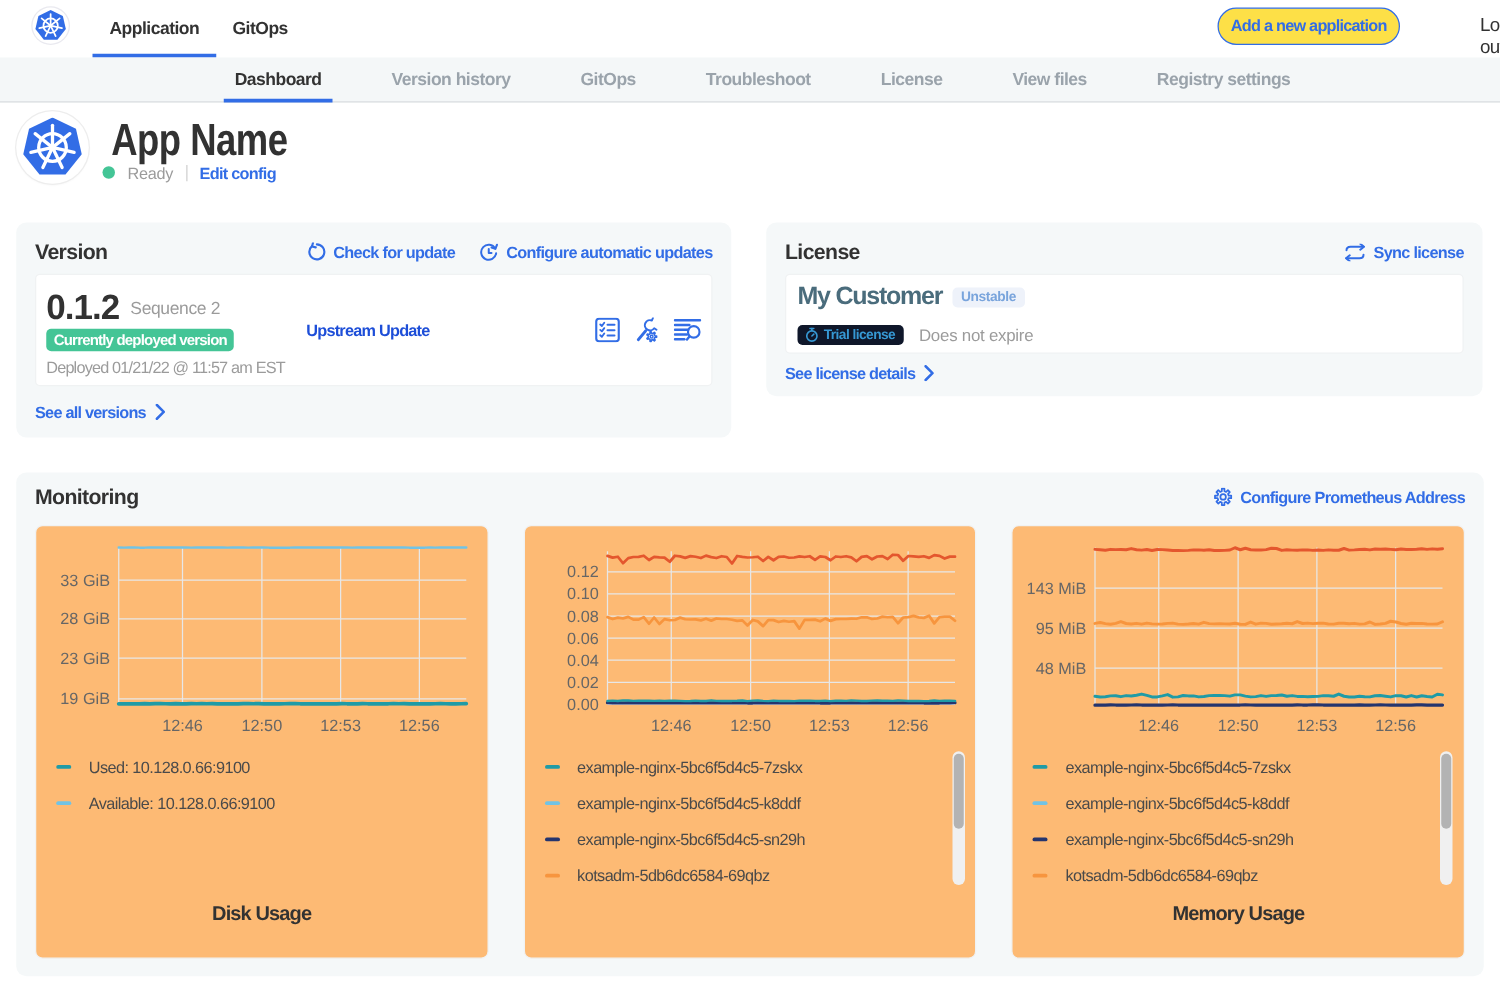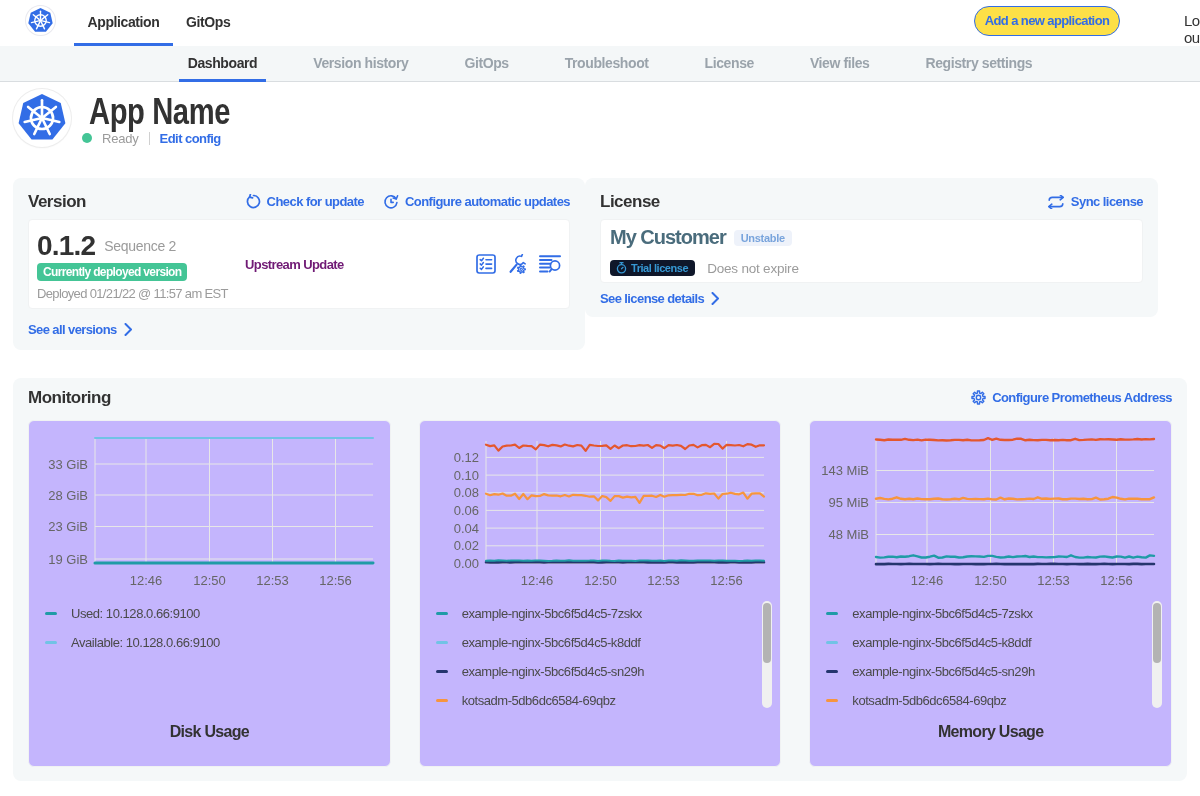--- a/index.html
+++ b/index.html
@@ -24,49 +24,49 @@
 .apphead { position:relative; height:96px; }
 .appicon { position:absolute; left:13px; top:7px; width:58px; height:58px; border-radius:50%; background:#fff; box-shadow:0 0 0 1px #ededed, 0 1px 2px rgba(0,0,0,.06); display:flex; align-items:center; justify-content:center; }
 .apptitle { position:absolute; left:89px; top:9px; font-size:36px; font-weight:700; color:#323232; letter-spacing:-0.5px; transform:scaleX(0.81); transform-origin:left; white-space:nowrap; }
 .appstatus { position:absolute; left:82px; top:47px; height:18px; display:flex; align-items:center; font-size:13px; }
 .dot { width:10px; height:10px; border-radius:50%; background:#44c596; margin-right:10px; }
 .ready { color:#9b9b9b; font-weight:500; letter-spacing:-0.2px; }
 .vbar { width:1px; height:13px; background:#d0d0d0; margin:0 10px; }
 .editcfg { color:#326de6; font-weight:700; font-size:13px; letter-spacing:-0.55px; }
 
 
-.rowcards { display:flex; margin:0 13px; }
+.rowcards { display:flex; margin:0 13px; gap:28px; }
 .card { background:#f5f8f9; border-radius:8px; }
 .cardhead { display:flex; align-items:center; height:17px; }
 .cardtitle { font-size:17px; font-weight:700; color:#323232; letter-spacing:-0.5px; }
 .hlink { display:flex; align-items:center; font-size:13px; font-weight:700; color:#326de6; letter-spacing:-0.55px; }
 .hlink svg { margin-right:6px; }
 .innercard { background:#fff; border-radius:4px; border:1px solid #f0f2f3; }
 .seelink { font-size:13px; font-weight:700; color:#326de6; display:flex; align-items:center; letter-spacing:-0.6px; }
 
 #versioncard { width:572px; height:172px; padding:15px 15px; }
 #versioncard .innercard { margin-top:9px; height:90px; display:flex; align-items:center; padding:0 8px; }
 #licensecard { width:573px; height:139px; padding:15px 15px; }
 #licensecard .innercard { margin-top:9px; height:64px; padding:6px 9px; }
 
 .vnum { font-size:28px; font-weight:700; color:#323232; letter-spacing:-0.8px; }
 .seq { font-size:14px; font-weight:400; color:#9b9b9b; margin-left:9px; letter-spacing:-0.3px; }
 .greenbadge { display:inline-block; background:#44c596; color:#fff; font-size:12px; font-weight:700; border-radius:4px; padding:0 6px; height:18px; line-height:18px; margin-top:2px; letter-spacing:-0.65px; }
 .deployed { font-size:13px; font-weight:400; color:#9b9b9b; margin-top:5px; letter-spacing:-0.65px; white-space:nowrap; }
-.upstream { font-size:13px; font-weight:700; color:#701a75; letter-spacing:-0.6px; white-space:nowrap; }
+.upstream { font-size:13px; font-weight:700; color:#1d4ed8; letter-spacing:-0.6px; white-space:nowrap; }
 
 .custname { font-size:20px; font-weight:700; color:#4a6c7c; letter-spacing:-1px; }
 .unstable { display:inline-block; background:#eef2fa; color:#79a4dc; font-size:11px; font-weight:700; border-radius:4px; padding:0 7px; height:16px; line-height:16px; margin-left:8px; vertical-align:2.5px; letter-spacing:-0.3px; }
 .trialbadge { display:inline-flex; align-items:center; background:#0f172a; color:#3698d4; font-size:11px; font-weight:700; border-radius:4px; padding:0 7px 0 6px; height:16px; letter-spacing:-0.45px; }
 .noexpire { font-size:13.5px; font-weight:400; color:#9b9b9b; margin-left:12px; letter-spacing:-0.2px; }
 
 
 #monitoring { margin:0 13px; width:1174px; height:403px; padding:11px 15px; }
 .charts { display:flex; gap:28px; margin-top:14px; }
-.chartcard { position:relative; width:363px; height:347px; background:#c4b5fd; border-radius:6px; border:1px solid #f0f2f3; }
+.chartcard { position:relative; width:363px; height:347px; background:#fdba74; border-radius:6px; border:1px solid #f0f2f3; }
 .chartcard svg.plot { position:absolute; left:0; top:0; }
 .legend { position:absolute; left:0; top:177px; width:363px; height:120px; overflow:hidden; }
 .legrow { display:flex; align-items:center; height:29px; padding-left:16px; font-size:13px; color:#4a4a4a; letter-spacing:-0.45px; }
 .dash { width:12px; height:3px; border-radius:2px; margin-right:14px; flex:none; }
 .scrolltrack { position:absolute; left:342px; top:180px; width:10px; height:107px; background:#f0f0f0; border-radius:5px; }
 .scrollthumb { position:absolute; left:1px; top:2px; width:8px; height:60px; background:#b3b3b3; border-radius:4px; }
 .charttitle { position:absolute; left:0; top:302px; width:100%; text-align:center; font-size:16px; font-weight:700; color:#323232; letter-spacing:-0.7px; }
 </style>
 </head>
 <body>

